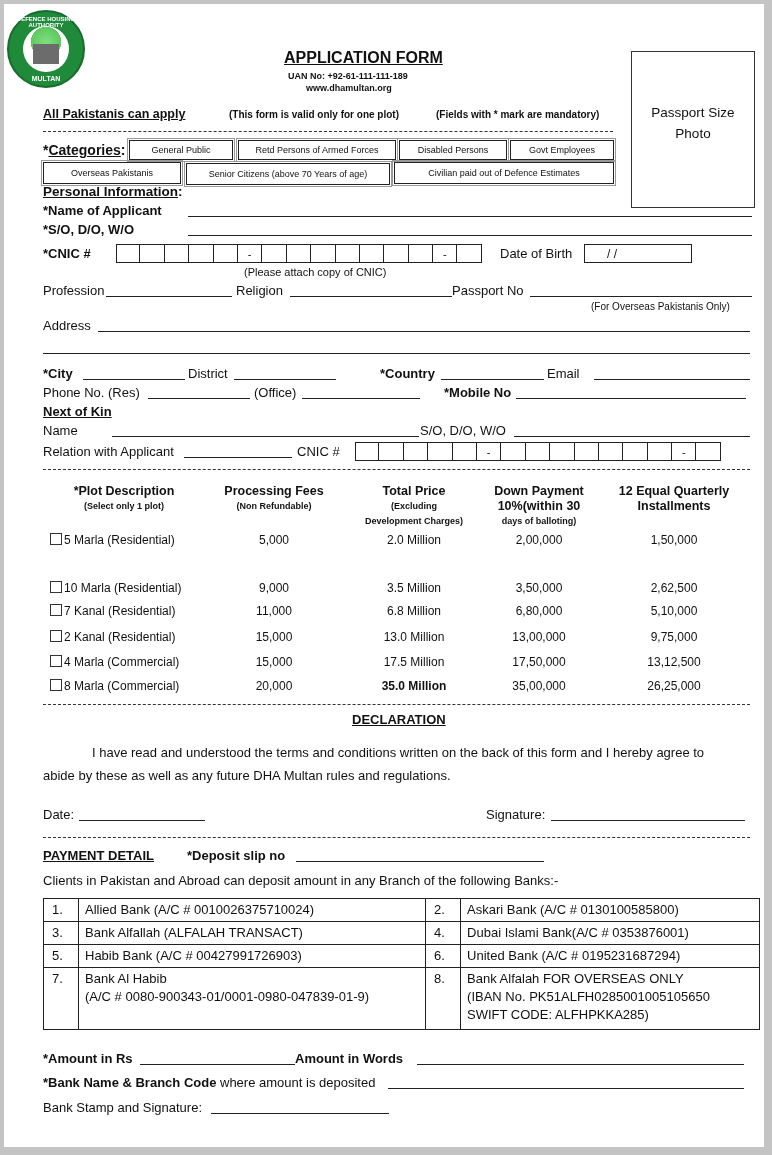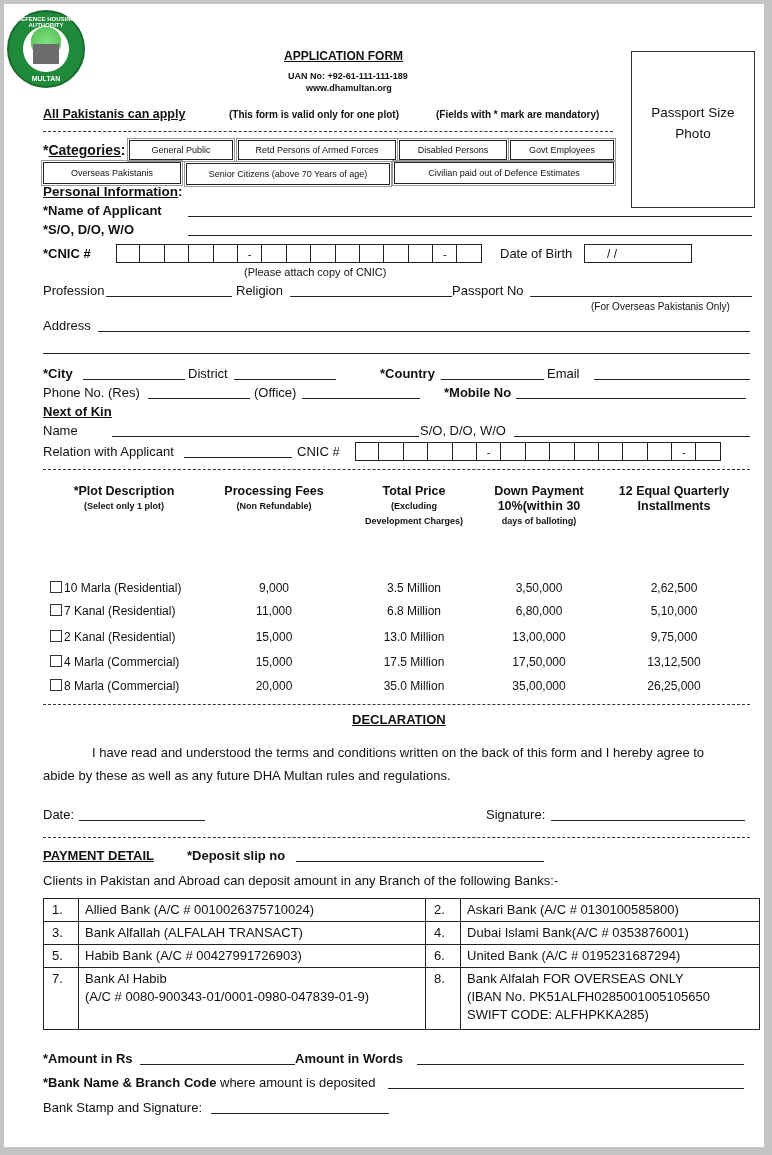--- a/index.html
+++ b/index.html
@@ -51,21 +51,21 @@
 <div class="page">
 
   <div class="logo">
     <div class="txt" style="top:4px;">DEFENCE HOUSING AUTHORITY</div>
     <div class="inner">
         <div class="bld"></div>
       </div>
     <div class="txt" style="bottom:4px;font-size:7px;">MULTAN</div>
   </div>
 
-  <div class="abs b u" style="left:280px;top:45px;font-size:12px;text-align:center;">APPLICATION FORM</div>
+  <div class="abs b u" style="left:280px;top:45px;font-size:16px;text-align:center;">APPLICATION FORM</div>
   <div class="abs b f9" style="left:284px;top:67px;">UAN No: +92-61-111-111-189</div>
   <div class="abs b f9" style="left:302px;top:79px;">www.dhamultan.org</div>
 
   <div class="photo">
     <div>Passport Size</div>
     <div>Photo</div>
   </div>
 
   <div class="abs b u f12" style="left:39px;top:103px;">All Pakistanis can apply</div>
   <div class="abs b f10" style="left:225px;top:105px;">(This form is valid only for one plot)</div>
@@ -186,20 +186,27 @@
       <div>Down Payment</div>
       <div>10%(within 30</div>
       <div class="f9">days of balloting)</div>
     </div>
     <div class="c" style="left:600px;top:480px;width:140px;font-size:12.5px;">
       <div>12 Equal Quarterly</div>
       <div>Installments</div>
     </div>
   </div>
 
+  <div class="plot-row" style="top:529px;">
+    <div class="c" style="left:46px;text-align:left;"><span class="chk"></span><span>5 Marla (Residential)</span></div>
+    <div class="c" style="left:220px;width:100px;">5,000</div>
+    <div class="c" style="left:360px;width:100px;">2.0 Million</div>
+    <div class="c" style="left:485px;width:100px;">2,00,000</div>
+    <div class="c" style="left:620px;width:100px;">1,50,000</div>
+  </div>
   <div class="plot-row" style="top:577px;">
     <div class="c" style="left:46px;text-align:left;"><span class="chk"></span><span>10 Marla (Residential)</span></div>
     <div class="c" style="left:220px;width:100px;">9,000</div>
     <div class="c" style="left:360px;width:100px;">3.5 Million</div>
     <div class="c" style="left:485px;width:100px;">3,50,000</div>
     <div class="c" style="left:620px;width:100px;">2,62,500</div>
   </div>
   <div class="plot-row" style="top:600px;">
     <div class="c" style="left:46px;text-align:left;"><span class="chk"></span><span>7 Kanal (Residential)</span></div>
     <div class="c" style="left:220px;width:100px;">11,000</div>
@@ -217,21 +224,21 @@
   <div class="plot-row" style="top:651px;">
     <div class="c" style="left:46px;text-align:left;"><span class="chk"></span><span>4 Marla (Commercial)</span></div>
     <div class="c" style="left:220px;width:100px;">15,000</div>
     <div class="c" style="left:360px;width:100px;">17.5 Million</div>
     <div class="c" style="left:485px;width:100px;">17,50,000</div>
     <div class="c" style="left:620px;width:100px;">13,12,500</div>
   </div>
   <div class="plot-row" style="top:675px;">
     <div class="c" style="left:46px;text-align:left;"><span class="chk"></span><span>8 Marla (Commercial)</span></div>
     <div class="c" style="left:220px;width:100px;">20,000</div>
-    <div class="c" style="left:360px;width:100px;">35.0 Million</div>
+    <div class="c" style="left:360px;width:100px;font-weight:bold;">35.0 Million</div>
     <div class="c" style="left:485px;width:100px;">35,00,000</div>
     <div class="c" style="left:620px;width:100px;">26,25,000</div>
   </div>
   <div class="dash" style="left:39px;top:700px;width:707px;"></div>
 
   <div class="abs b u f13" style="left:348px;top:708px;">DECLARATION</div>
   <div class="abs f13" style="left:88px;top:741px;">I have read and understood the terms and conditions written on the back of this form and I hereby agree to</div>
   <div class="abs f13" style="left:39px;top:764px;">abide by these as well as any future DHA Multan rules and regulations.</div>
 
   <div class="abs f13" style="left:39px;top:803px;">Date:</div>

